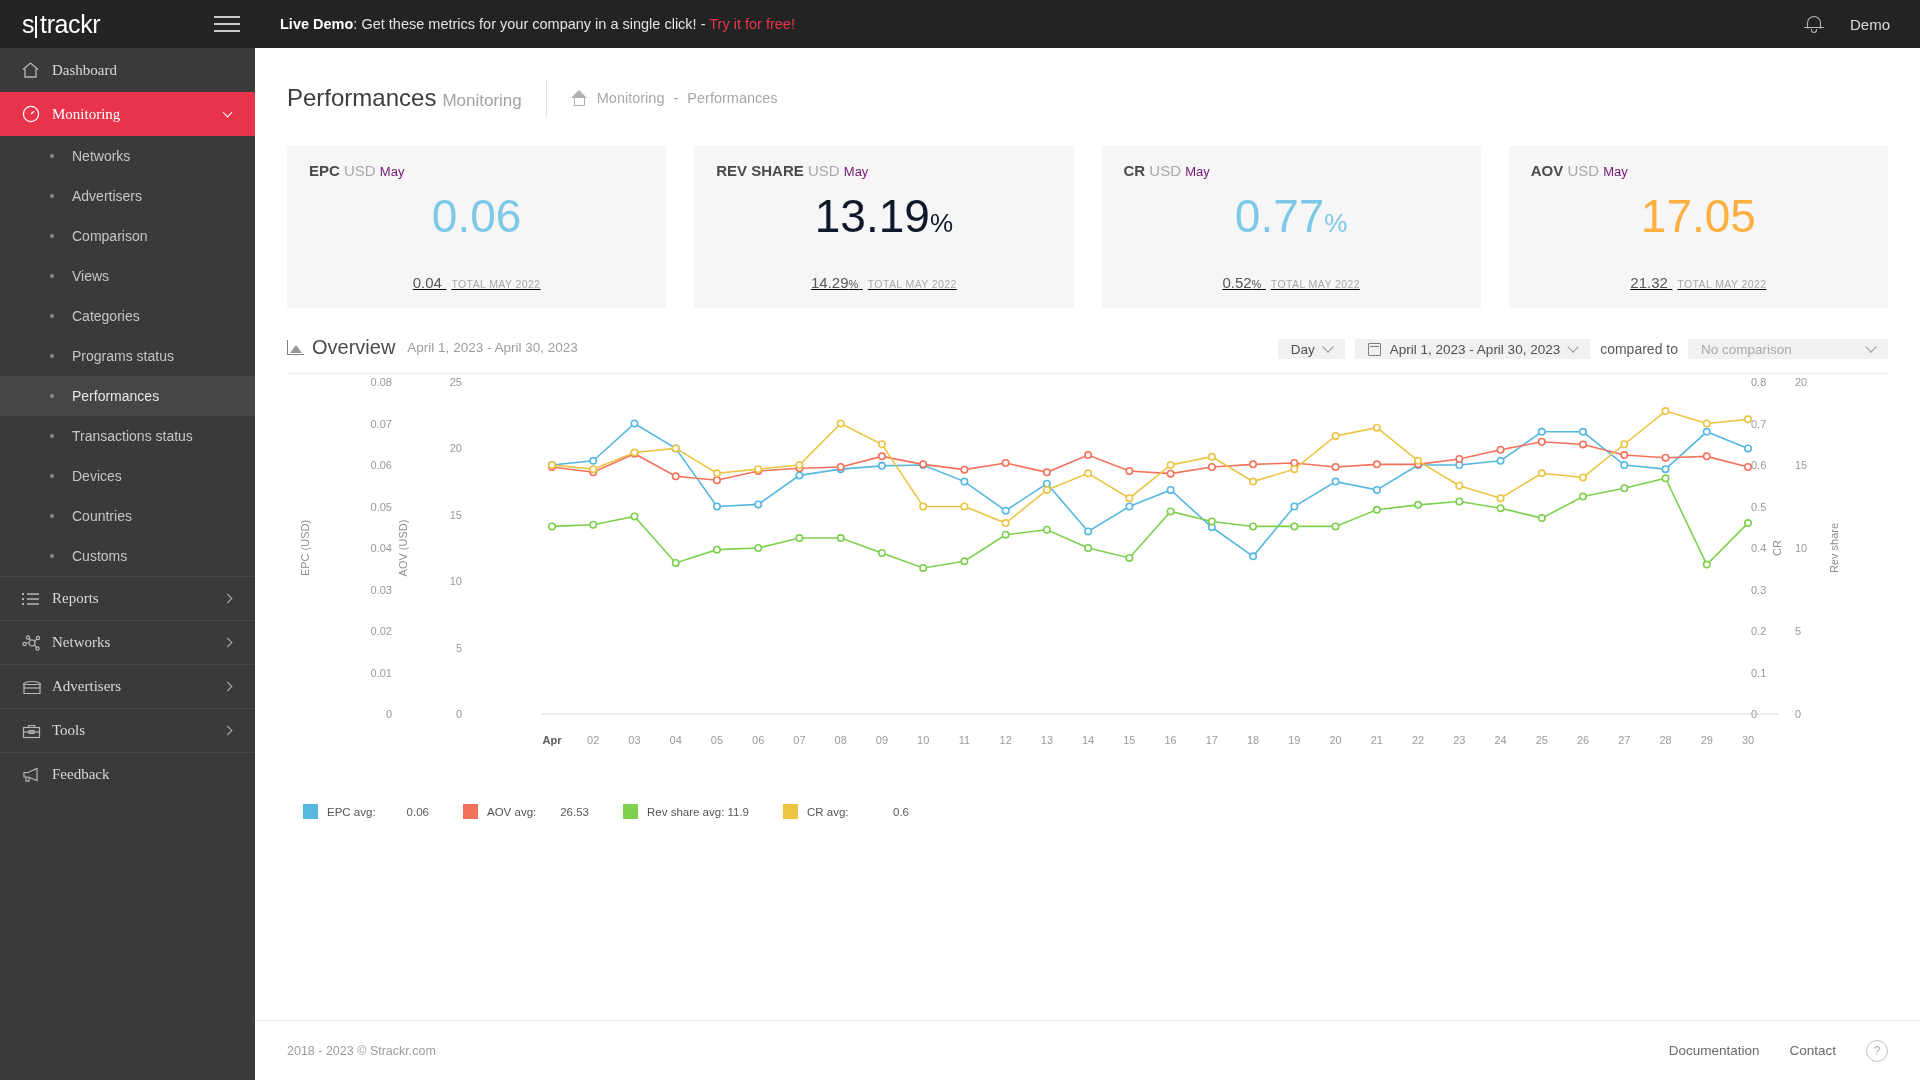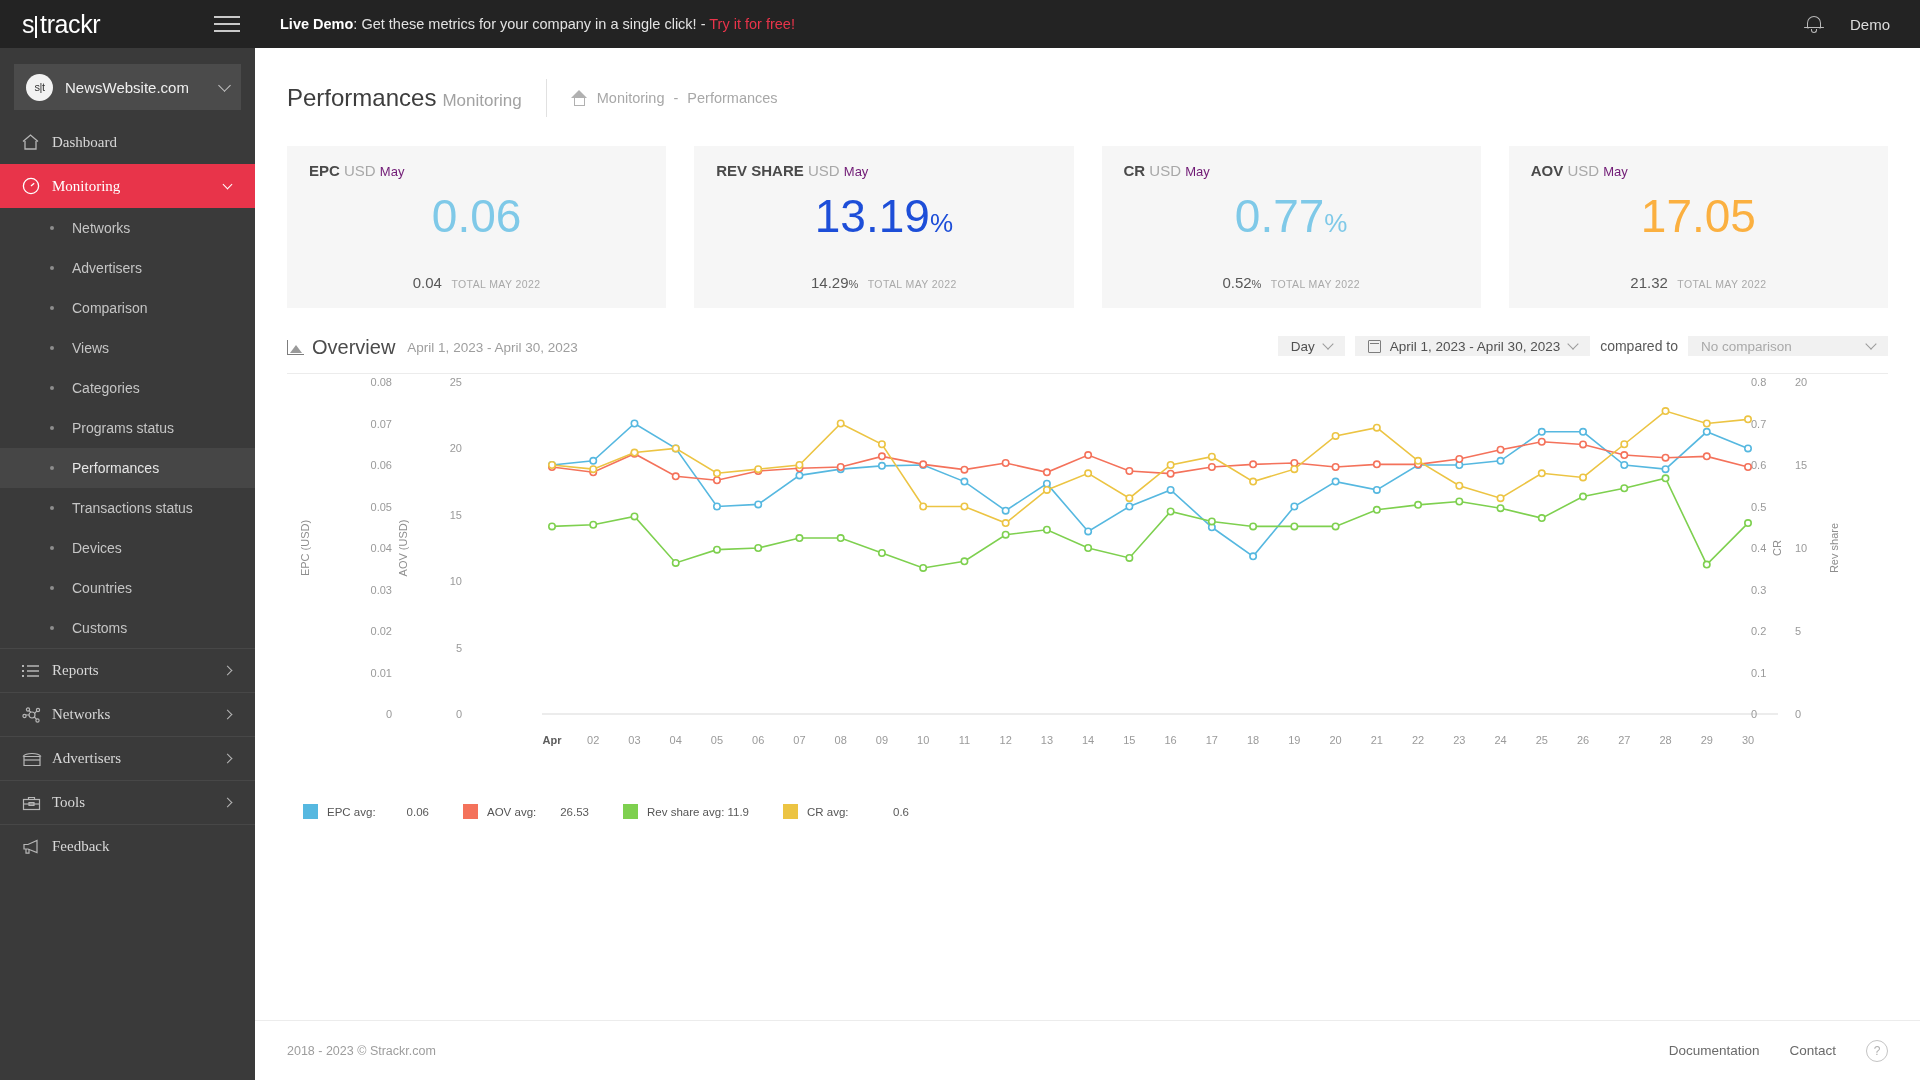--- a/index.html
+++ b/index.html
@@ -87,27 +87,27 @@
 
   
   .kpis { display: flex; gap: 28px; padding: 22px 32px 0 32px; }
   .kpi { flex: 1; background: #f6f6f6; height: 162px; padding: 16px 22px 0 22px; position: relative; }
   .kpi-title { font-size: 15px; color: #4a4a4a; }
   .kpi-title b { font-weight: bold; }
   .kpi-title .cur { color: #a8a8a8; font-weight: normal; }
   .kpi-title .mon { color: #701a75; font-size: 13px; }
   .kpi-val { text-align: center; margin-top: 14px; font-size: 46px; line-height: 1; font-weight: 300; }
   .kpi-val .unit { font-size: 26px; }
-  .kpi-foot { position: absolute; bottom: 16px; left: 0; width: 100%; text-align: center; }
+  .kpi-foot { position: absolute; bottom: 16px; left: 0; width: 100%; text-align: center; text-decoration: underline; }
   .kpi-foot .prev { font-size: 15px; color: #585858; }
   .kpi-foot .prev .u { font-size: 11px; }
   .kpi-foot .lbl { font-size: 10.5px; color: #a9a9a9; letter-spacing: .4px; margin-left: 5px; }
 
   
-  .ov-head { display: flex; align-items: flex-start; padding: 28px 32px 0 32px; }
+  .ov-head { display: flex; align-items: flex-end; padding: 28px 32px 0 32px; }
   .ov-title { font-size: 20px; color: #4b4b4b; display: flex; align-items: center; gap: 8px;}
   .ov-title .rng { font-size: 13.5px; color: #9e9e9e; margin-left: 4px; }
   .chart-ic { width: 17px; height: 15px; border-left: 1.5px solid #7d7d7d; border-bottom: 1.5px solid #7d7d7d; position: relative;}
   .chart-ic:after { content:""; position:absolute; left:2px; bottom:1px; width:0;height:0;
      border-left:6px solid transparent;border-right:6px solid transparent;border-bottom:8px solid #9a9a9a;}
   .ov-controls { margin-left: auto; display: flex; align-items: center; gap: 10px; }
   .ctrl { background: #f1f1f1; height: 20px; display: flex; align-items: center; padding: 0 13px;
           font-size: 13.5px; color: #515151; gap: 9px; cursor: pointer; }
   .ctrl .cv { width: 8px; height: 8px; border-right: 1.4px solid #9b9b9b; border-bottom: 1.4px solid #9b9b9b;
               transform: rotate(45deg); margin-bottom: 4px;}
@@ -157,25 +157,20 @@
       <div class="bell">
         <span class="b-body"></span>
           <span class="b-lip"></span>
           <span class="b-clap"></span>
       </div>
       <div class="user-name">Demo</div>
     </div>
   </div>
 
   <div class="sidebar">
-    <div class="site-switcher">
-      <div class="site-avatar">s|t</div>
-      <div class="site-name">NewsWebsite.com</div>
-      <div class="chev"></div>
-    </div>
 
     <div class="nav-item">
       <span class="ic">
         <svg width="17" height="16" viewBox="0 0 17 16">
             <path d="M1 7.5 L8.5 1 L16 7.5 M3 7 V15 H14 V7" fill="none" stroke="currentColor" stroke-width="1.3"></path>
           </svg>
       </span>
       <span>Dashboard</span>
     </div>
 
@@ -350,21 +345,21 @@
           <span class="lbl">TOTAL MAY 2022</span>
         </div>
       </div>
 
       <div class="kpi">
         <div class="kpi-title">
           <b>REV SHARE</b>
           <span class="cur">USD</span>
           <span class="mon">May</span>
         </div>
-        <div class="kpi-val" style="color:#1d4ed8"><span>13.19</span><span class="unit">%</span></div>
+        <div class="kpi-val" style="color:#0f172a"><span>13.19</span><span class="unit">%</span></div>
         <div class="kpi-foot">
           <span class="prev"><span>14.29</span><span class="u">%</span></span>
           <span class="lbl">TOTAL MAY 2022</span>
         </div>
       </div>
 
       <div class="kpi">
         <div class="kpi-title">
           <b>CR</b>
           <span class="cur">USD</span>

